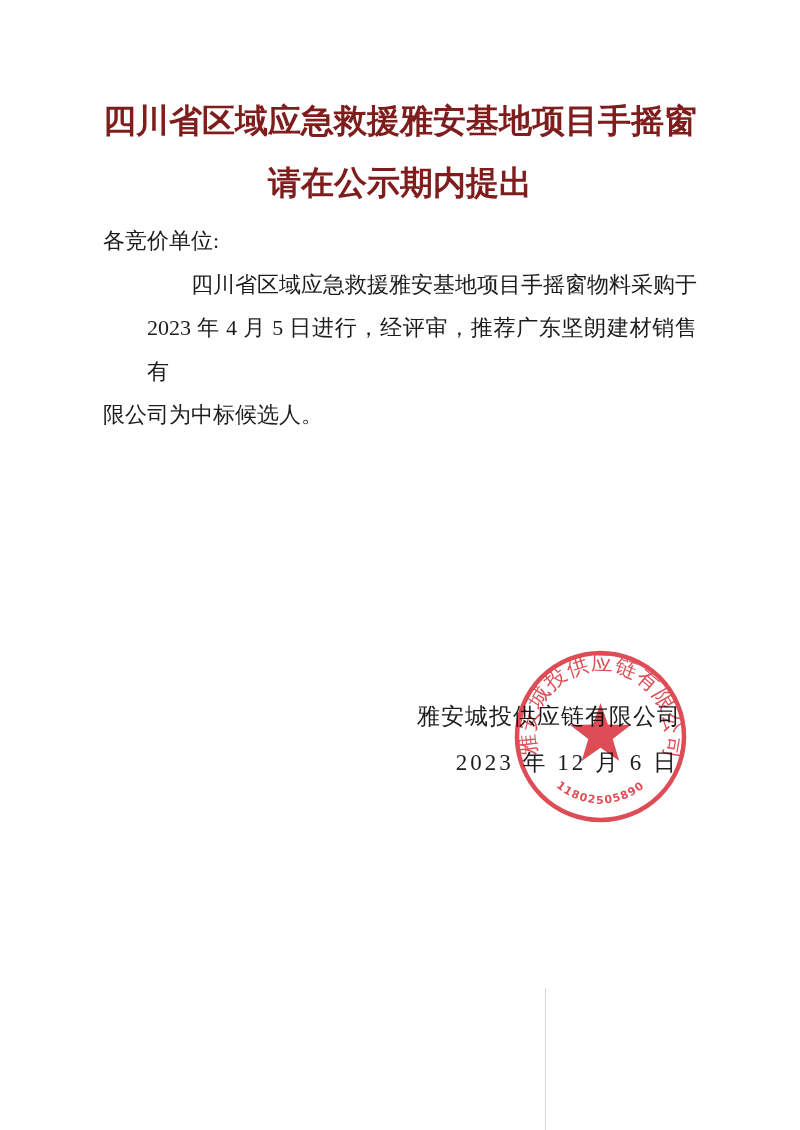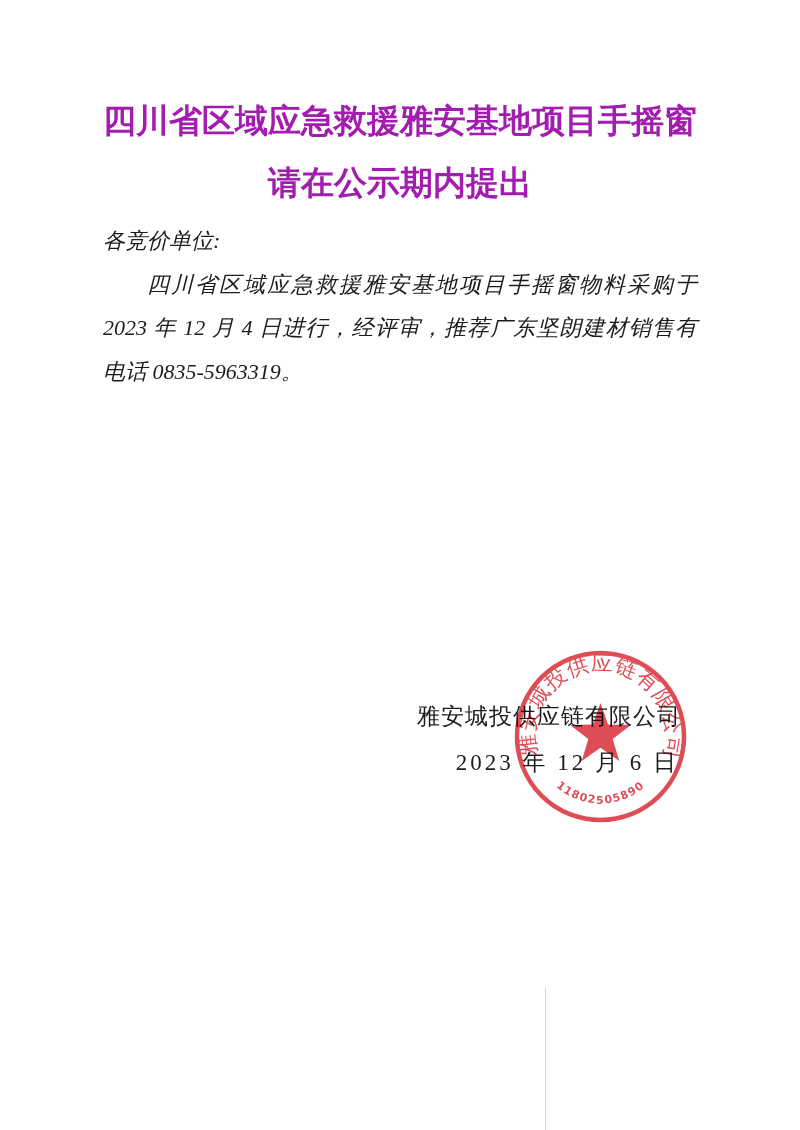--- a/index.html
+++ b/index.html
@@ -9,31 +9,31 @@
     background:#ffffff;
     overflow:hidden;
     font-family:"Liberation Serif","DejaVu Serif",serif;
     color:#1c1c1c;
   }
   .doc-title{
     position:absolute;top:90px;left:0;width:800px;
     text-align:center;
     font-size:33px;font-weight:700;
     line-height:62px;
-    color:#a21caf;
+    color:#7f1d1d;
     letter-spacing:0px;
   }
   .doc-body{
     position:absolute;left:103px;top:219px;width:594px;
     font-size:22px;
     line-height:43.5px;
     color:#1c1c1c;
   }
-  .line{min-height:43.5px;font-style:italic;}
-  .fill{text-align:justify;text-align-last:justify;}
+  .line{min-height:43.5px;}
+  .fill{text-align:justify;text-align-last:justify;margin-left:44px;}
   .indent{text-indent:2em;}
   .sig-company{
     position:absolute;top:701px;left:0;width:681px;
     text-align:right;font-size:23px;letter-spacing:1px;
   }
   .sig-date{
     position:absolute;top:747px;left:0;width:679px;
     text-align:right;font-size:23px;letter-spacing:3px;
   }
   .stamp{
@@ -61,23 +61,23 @@
 
   <div class="doc-title">
     <div>四川省区域应急救援雅安基地项目手摇窗</div>
     <div>请在公示期内提出</div>
   </div>
 
   <div class="doc-body">
     <div class="line">各竞价单位:</div>
 
     <div class="line fill indent">四川省区域应急救援雅安基地项目手摇窗物料采购于</div>
-    <div class="line fill">2023 年 12 月 4 日进行，经评审，推荐广东坚朗建材销售有</div>
+    <div class="line fill">2023 年 4 月 5 日进行，经评审，推荐广东坚朗建材销售有</div>
+    <div class="line">限公司为中标候选人。</div>
 
-    <div class="line">电话 0835-5963319。</div>
   </div>
 
   <div class="sig-company">雅安城投供应链有限公司</div>
   <div class="sig-date">2023 年 12 月 6 日</div>
 
   <svg class="stamp" viewBox="0 0 173 173" xmlns="http://www.w3.org/2000/svg" aria-hidden="true">
     <defs>
       <path id="arc-top" d="M 23.1,104.7 A 66,66 0 1 1 149.9,104.7" fill="none"></path>
       <path id="arc-bottom" d="M 39.1,133.9 A 67,67 0 0 0 133.9,133.9" fill="none"></path>
     </defs>

